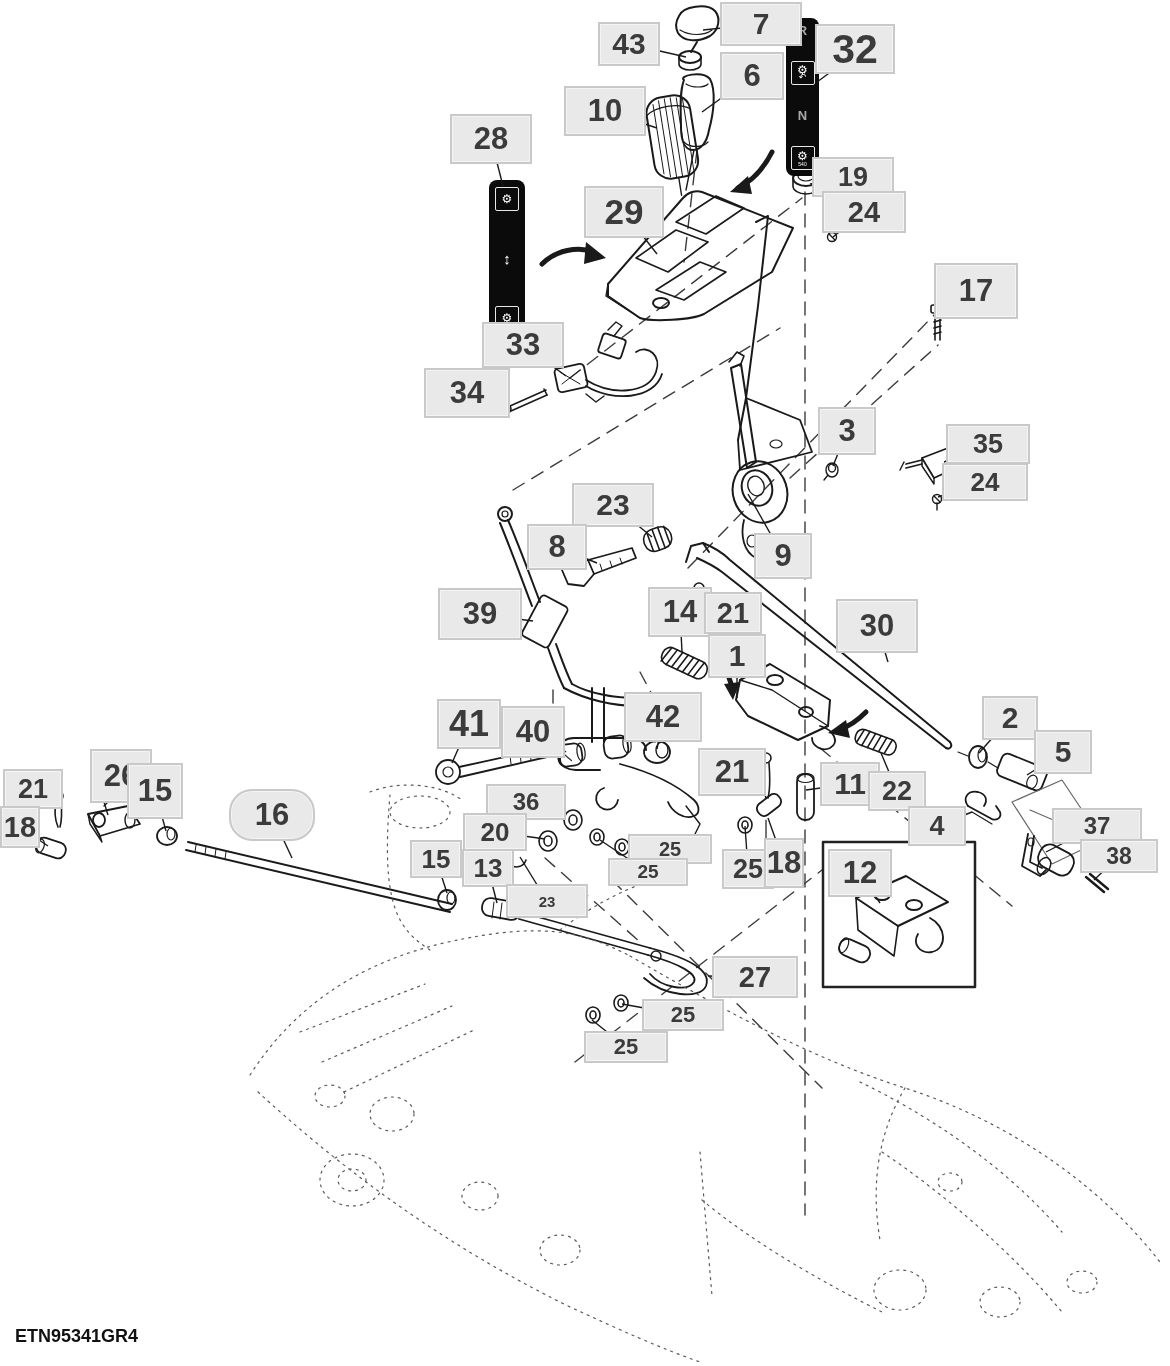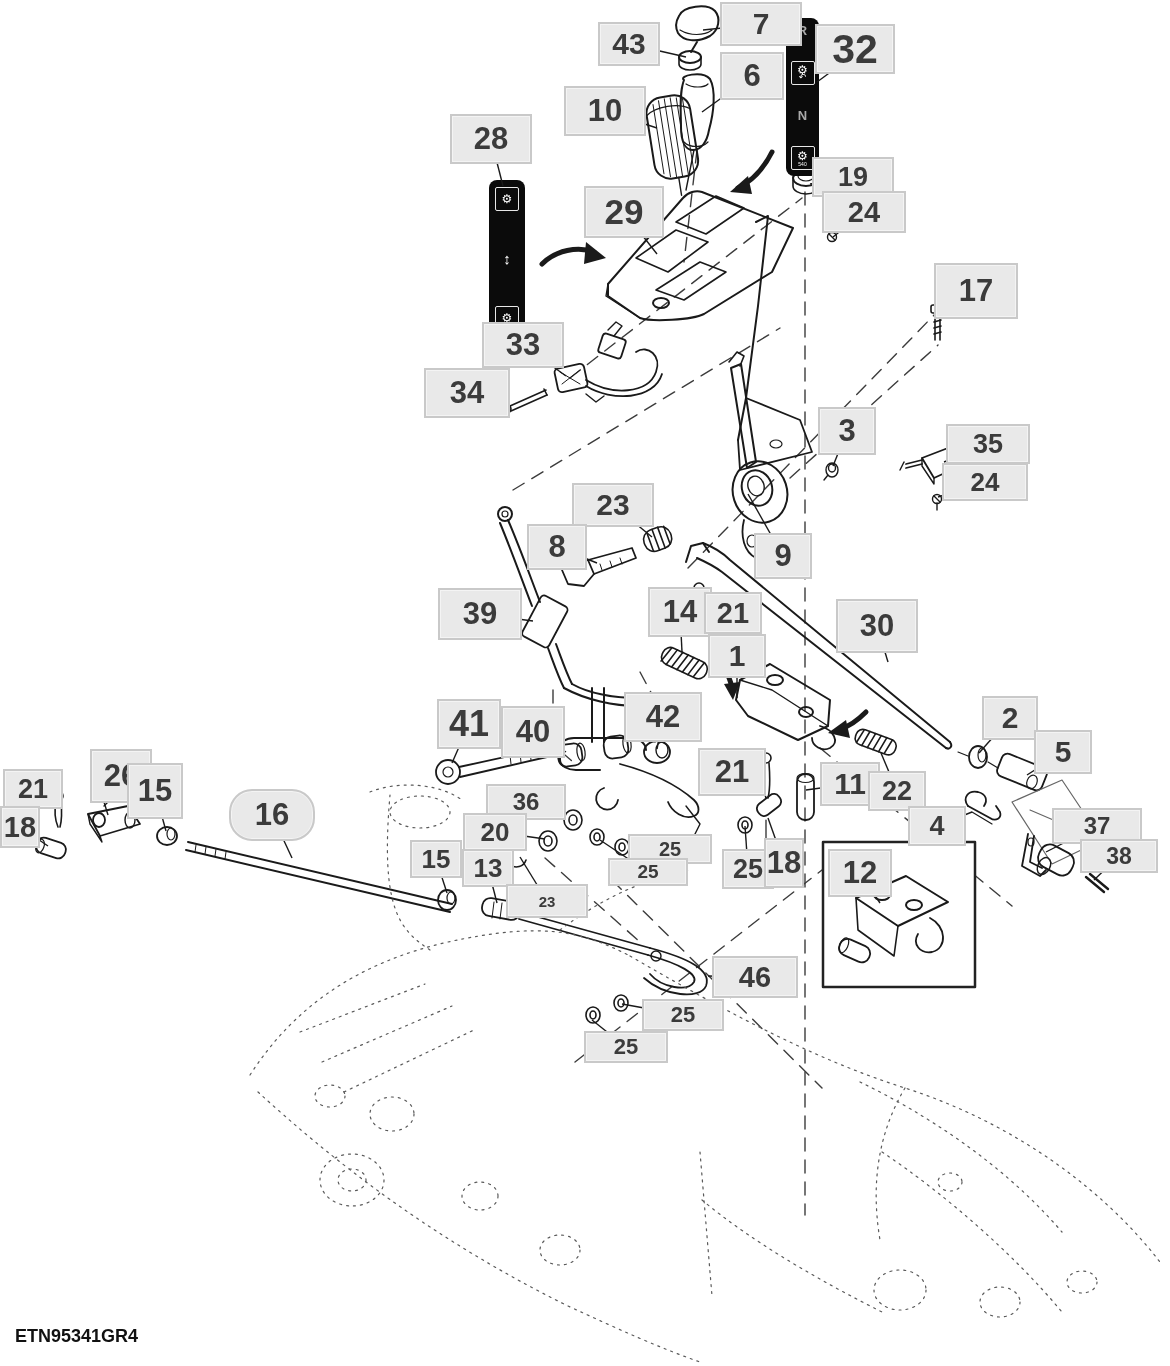--- a/index.html
+++ b/index.html
@@ -548,17 +548,17 @@
       <div class="callout" style="left: 486px; top: 784px; width: 76px; height: 32px; font-size: 24px;">36</div>
       <div class="callout" style="left: 463px; top: 813px; width: 60px; height: 34px; font-size: 26px;">20</div>
       <div class="callout" style="left: 410px; top: 840px; width: 48px; height: 34px; font-size: 26px;">15</div>
       <div class="callout" style="left: 462px; top: 849px; width: 48px; height: 34px; font-size: 26px;">13</div>
       <div class="callout" style="left: 506px; top: 884px; width: 78px; height: 30px; font-size: 15px;">23</div>
       <div class="callout" style="left: 628px; top: 834px; width: 80px; height: 26px; font-size: 20px;">25</div>
       <div class="callout" style="left: 608px; top: 858px; width: 76px; height: 24px; font-size: 19px;">25</div>
       <div class="callout" style="left: 722px; top: 849px; width: 48px; height: 36px; font-size: 27px;">25</div>
       <div class="callout" style="left: 764px; top: 838px; width: 36px; height: 46px; font-size: 31px;">18</div>
       <div class="callout" style="left: 828px; top: 849px; width: 60px; height: 44px; font-size: 31px;">12</div>
-      <div class="callout" style="left: 712px; top: 956px; width: 82px; height: 38px; font-size: 29px;">46</div>
+      <div class="callout" style="left: 712px; top: 956px; width: 82px; height: 38px; font-size: 29px;">27</div>
       <div class="callout" style="left: 642px; top: 999px; width: 78px; height: 28px; font-size: 22px;">25</div>
       <div class="callout" style="left: 584px; top: 1031px; width: 80px; height: 28px; font-size: 22px;">25</div>
     </div>
 </div>
 
 </body></html>

